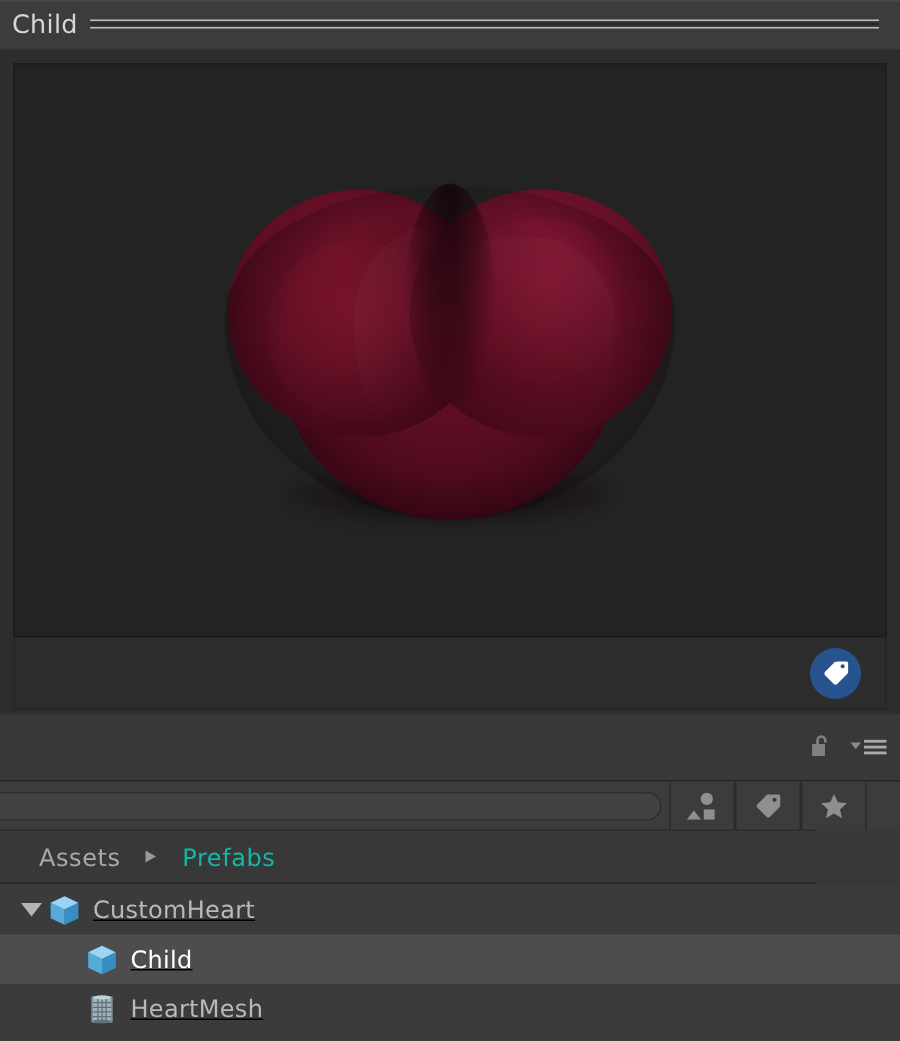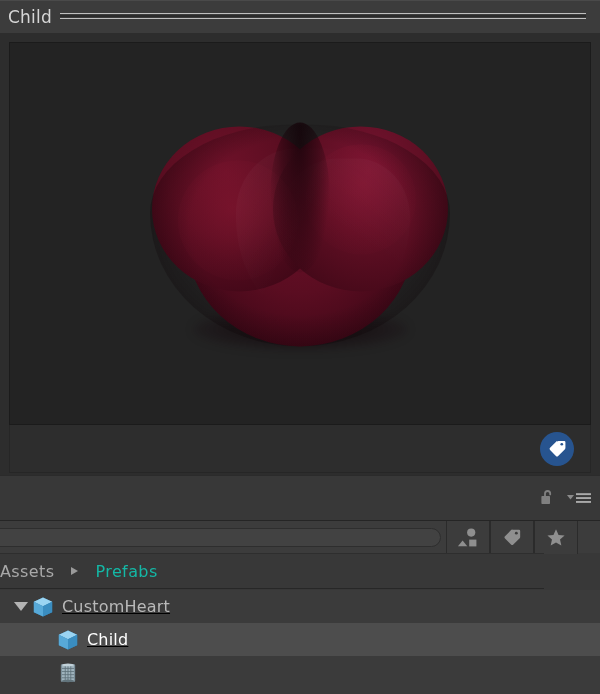--- a/index.html
+++ b/index.html
@@ -274,21 +274,21 @@
   
   .breadcrumb {
     position: absolute;
     left: 0; top: 553px;
     width: 544px; height: 36px;
     background: #383838;
     border-top: 1px solid #2e2e2e;
     border-bottom: 1px solid #272727;
     display: flex;
     align-items: center;
-    padding-left: 0;
+    padding-left: 26px;
     gap: 17px;
   }
   .crumb {
     font-size: 16px;
     color: #a9a9a9;
     letter-spacing: 0.4px;
     cursor: pointer;
   }
   .crumb.current {
     color: #14b8a6;
@@ -482,16 +482,17 @@
           <line x1="12.0" y1="3.6" x2="12.0" y2="20.4"></line>
           <line x1="15.0" y1="3.6" x2="15.0" y2="20.4"></line>
           <line x1="5.4" y1="7.0" x2="18.6" y2="7.0"></line>
           <line x1="5.4" y1="10.4" x2="18.6" y2="10.4"></line>
           <line x1="5.4" y1="13.8" x2="18.6" y2="13.8"></line>
           <line x1="5.4" y1="17.2" x2="18.6" y2="17.2"></line>
         </g>
         <ellipse cx="12" cy="3.2" rx="6.6" ry="1.5" fill="#c2d2da"></ellipse>
         <ellipse cx="12" cy="20.6" rx="6.6" ry="1.4" fill="#62747c"></ellipse>
       </svg>
+      <span class="tree-label">HeartMesh</span>
     </div>
   </div>
 
 </div>
 
 </body></html>

